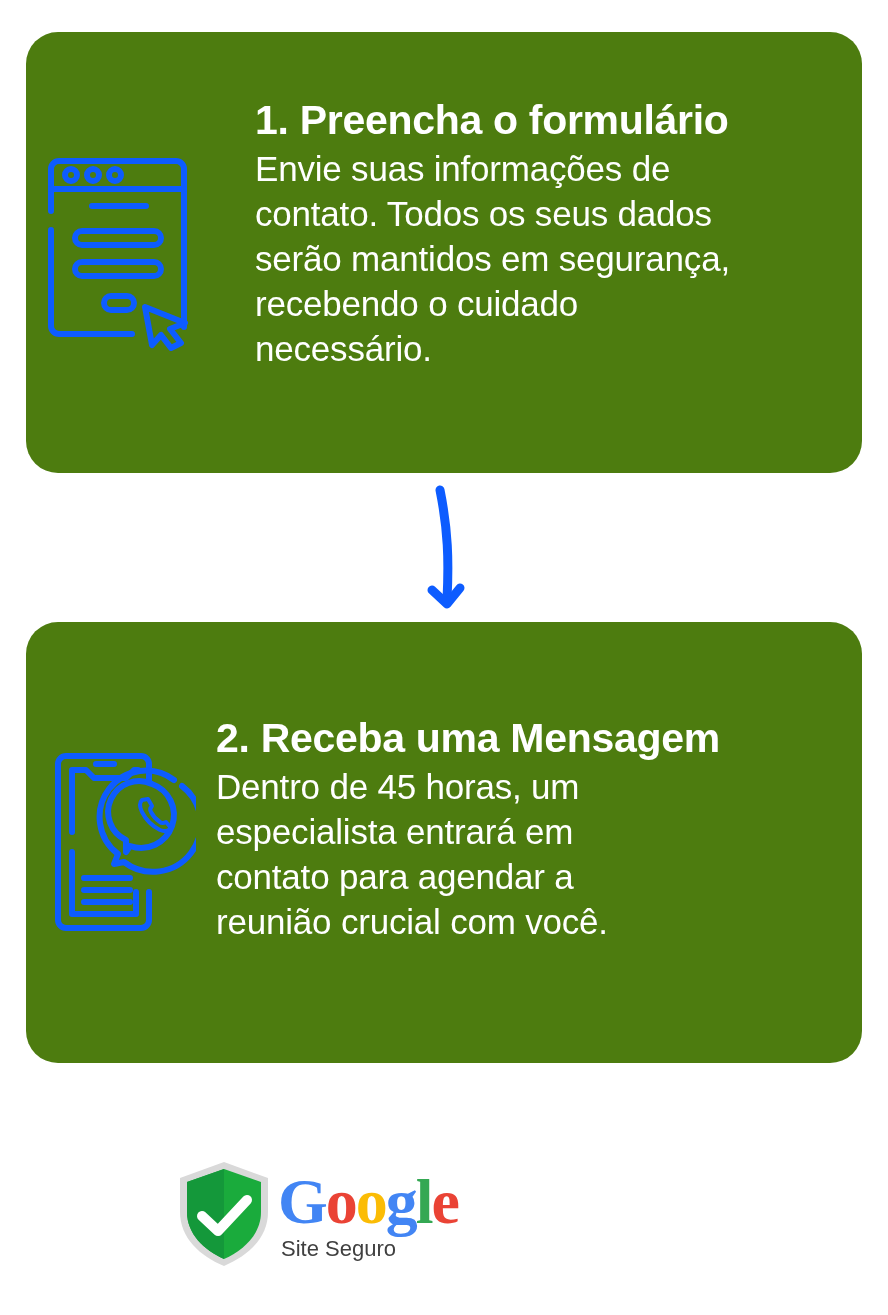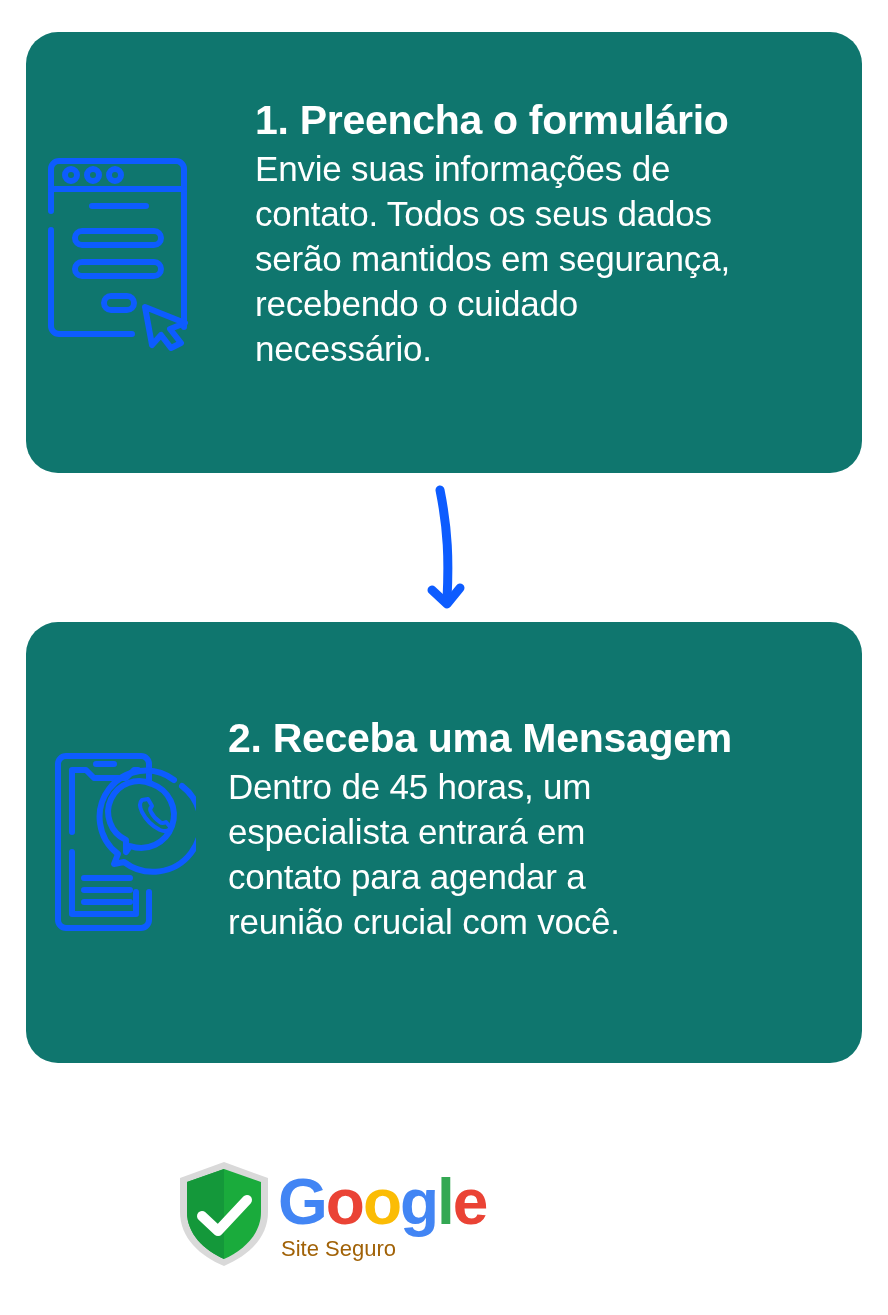--- a/index.html
+++ b/index.html
@@ -3,48 +3,48 @@
 <meta charset="utf-8">
 <style>
   html, body { margin: 0; padding: 0; }
   body {
     width: 888px; height: 1315px; background: #ffffff;
     position: relative; overflow: hidden;
     font-family: "Liberation Sans", "DejaVu Sans", sans-serif;
   }
   .card {
     position: absolute; left: 26px; width: 836px; height: 441px;
-    background: #0f766e; border-radius: 32px;
+    background: #4d7c0f; border-radius: 32px;
   }
   .card1 { top: 32px; }
   .card2 { top: 622px; }
   .icon { position: absolute; }
   .card1 .icon { left: 22px; top: 123px; width: 144px; height: 196px; }
   .card2 .icon { left: 28px; top: 130px; width: 142px; height: 182px; }
   .text { position: absolute; color: #ffffff; }
   .card1 .text { left: 229px; top: 62px; width: 600px; }
-  .card2 .text { left: 202px; top: 90px; width: 630px; }
+  .card2 .text { left: 190px; top: 90px; width: 630px; }
   .title {
     font-weight: bold; font-size: 41px; line-height: 52px; letter-spacing: -0.3px;
     white-space: nowrap;
   }
   .desc {
     font-size: 35px; line-height: 45px; letter-spacing: -0.2px;
   }
   .card1 .desc { width: 500px; }
   .card2 .desc { width: 470px; }
   .arrow { position: absolute; left: 420px; top: 480px; width: 50px; height: 135px; }
   .badge { position: absolute; left: 178px; top: 1160px; width: 305px; height: 110px; }
   .shield { position: absolute; left: 0; top: 0; width: 92px; height: 108px; }
   .google {
     position: absolute; left: 100px; top: 6px; font-size: 64px; font-weight: bold;
-    letter-spacing: -2px; line-height: 72px;
+    letter-spacing: -2px; line-height: 72px; font-family: Liberation Serif, serif;
   }
   .site {
-    position: absolute; left: 103px; top: 76px; font-size: 22px; color: #a16207;
+    position: absolute; left: 103px; top: 76px; font-size: 22px; color: #404040;
     line-height: 26px;
   }
 </style>
 </head>
 <body>
 
 <div class="card card1">
   <svg class="icon" viewBox="0 0 144 196" fill="none" stroke="#0d5cff" stroke-width="6" stroke-linecap="round" stroke-linejoin="round">
     <path d="M3 56 V14 a8 8 0 0 1 8 -8 H128 a8 8 0 0 1 8 8 V172"></path>
     <path d="M3 75 V171 a8 8 0 0 0 8 8 H84"></path>

